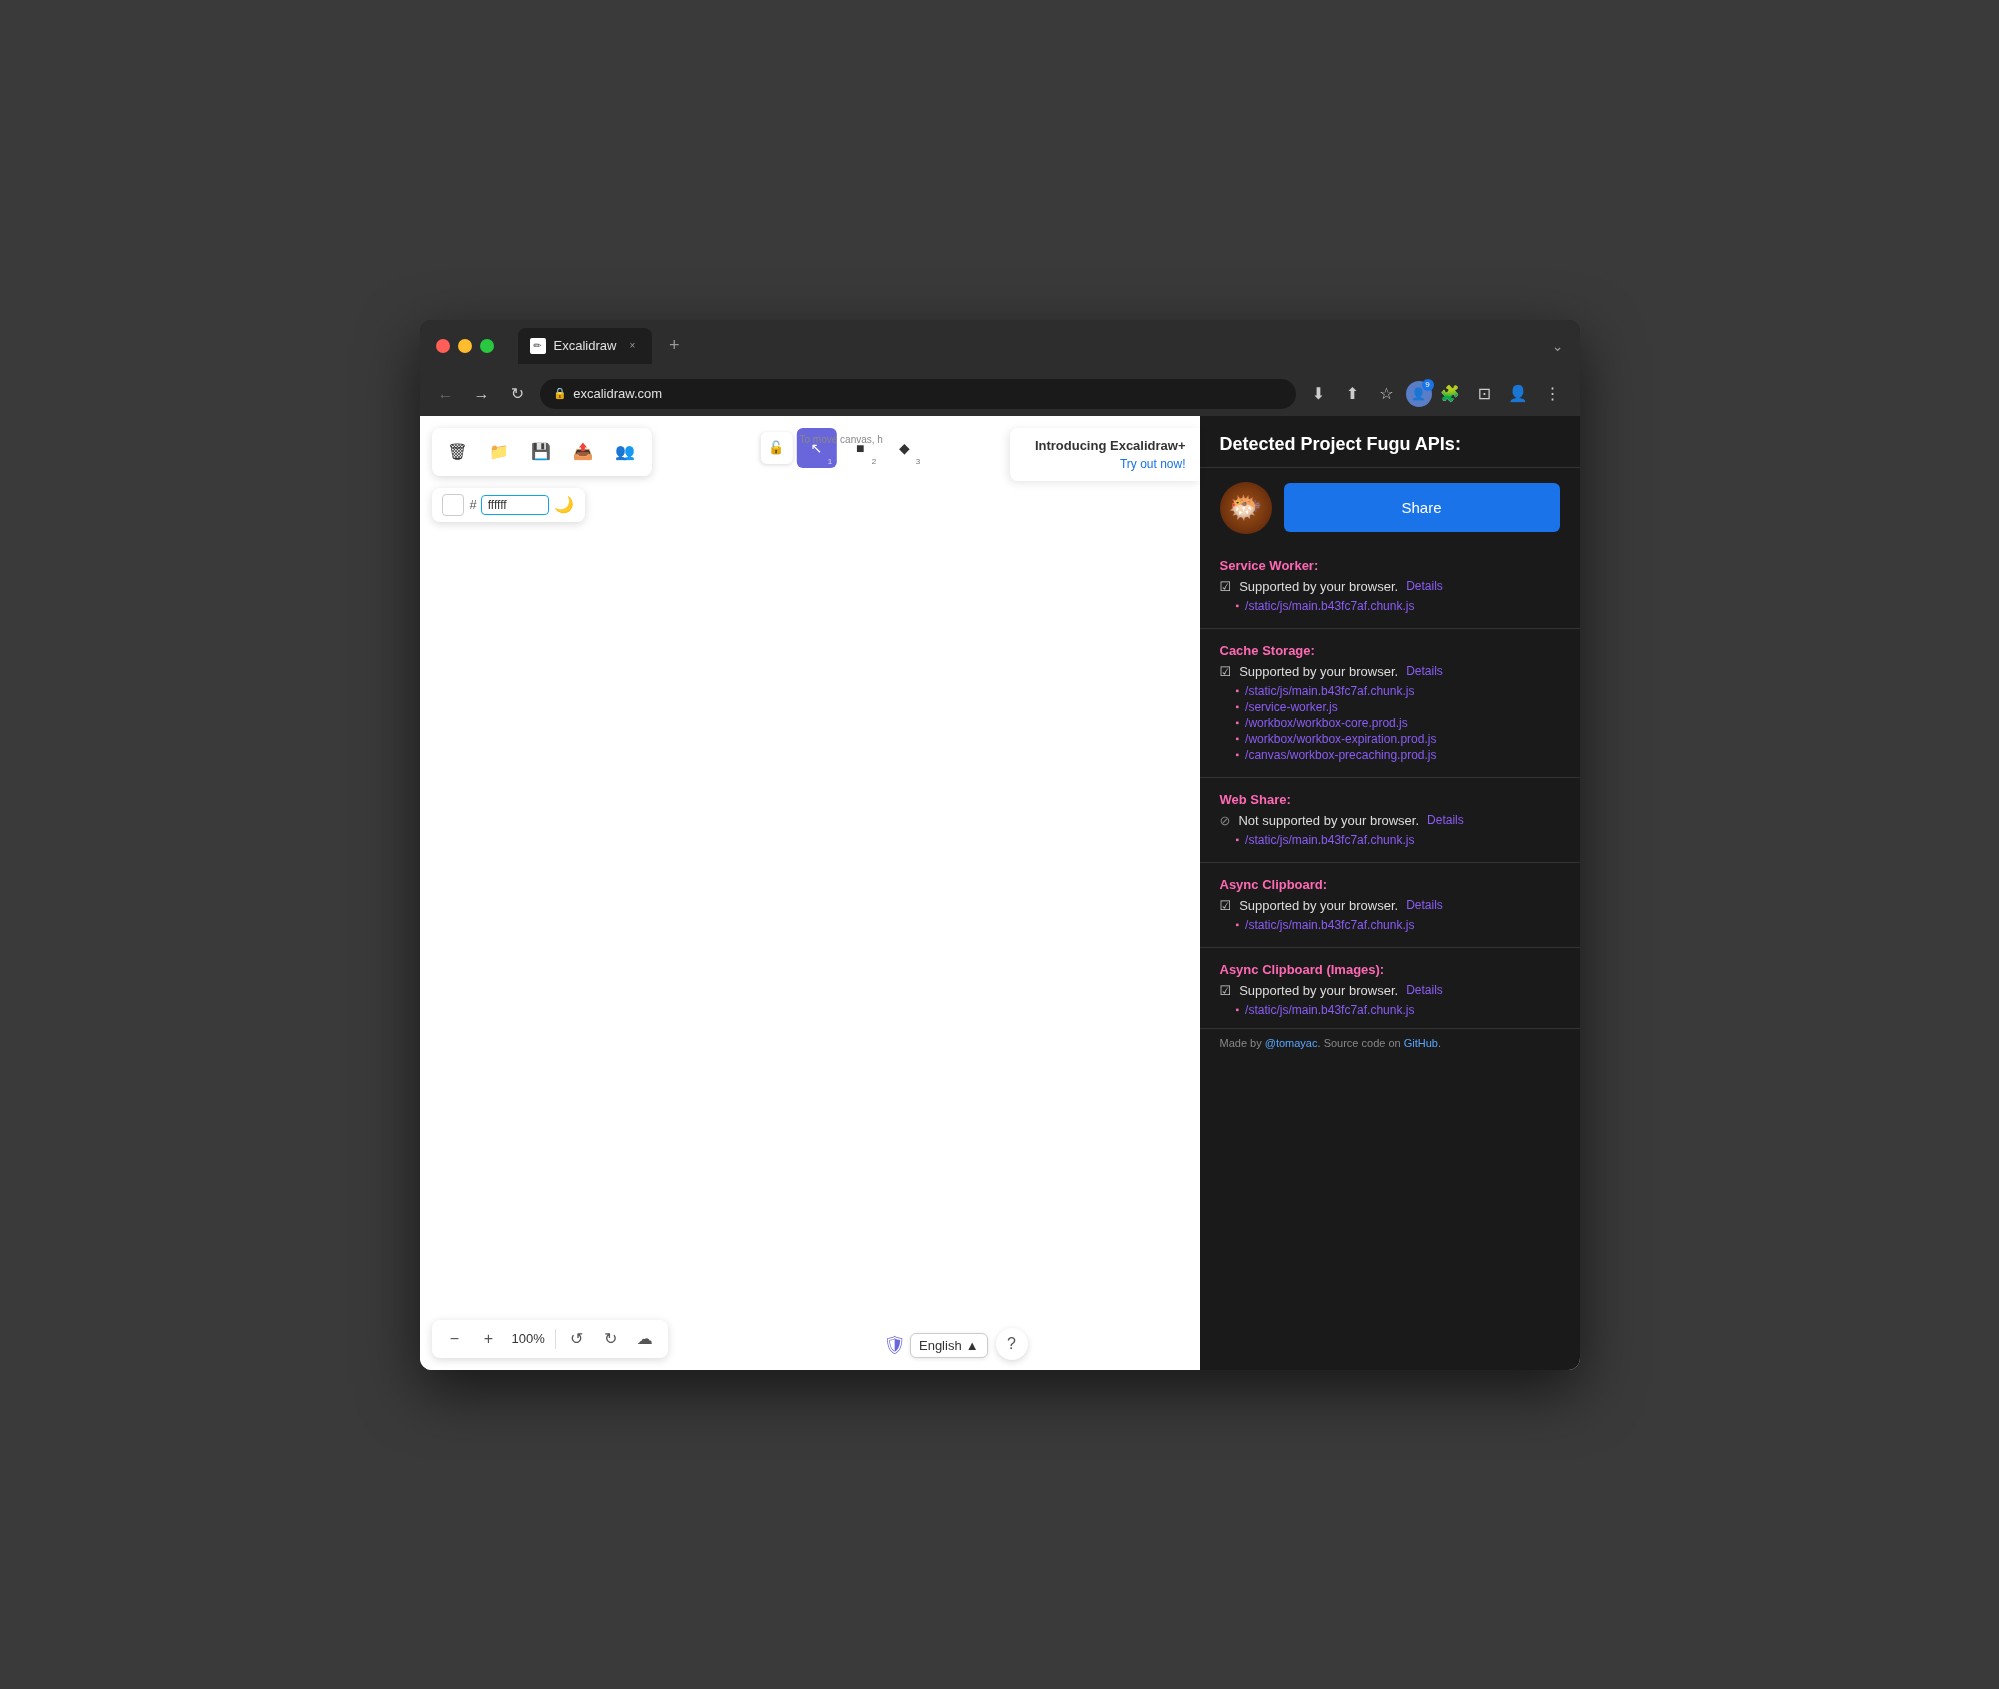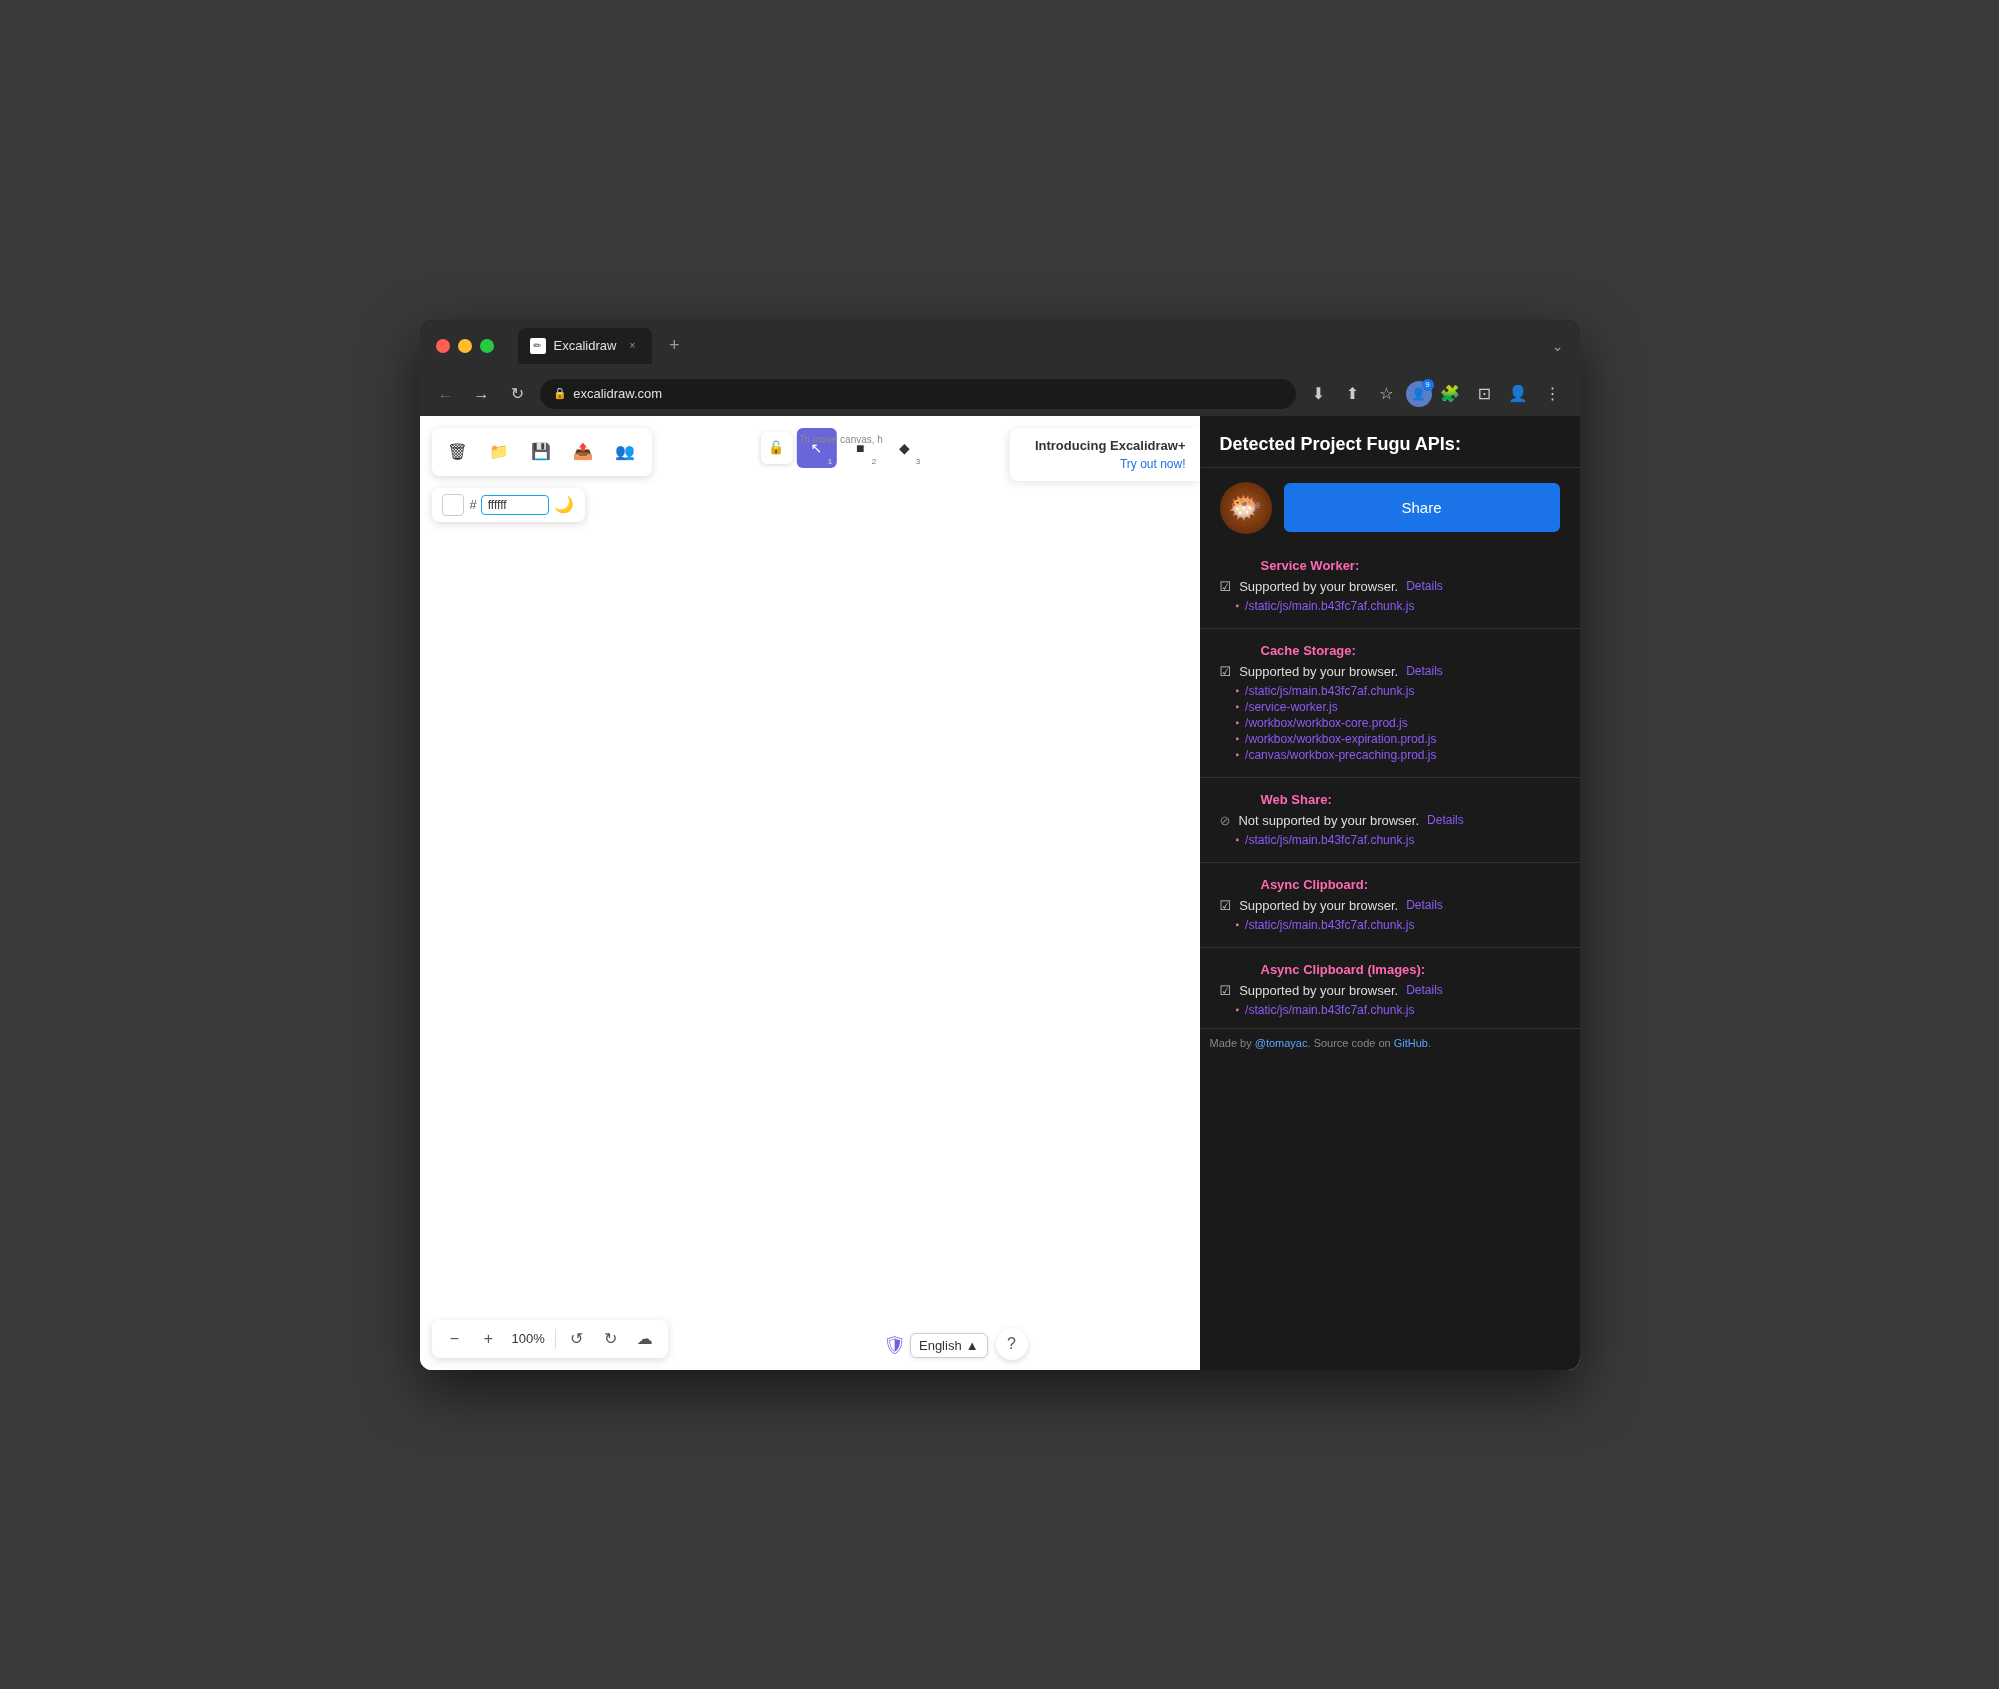--- a/index.html
+++ b/index.html
@@ -378,21 +378,20 @@
     }
 
     .fugu-section {
       padding: 10px 20px;
     }
     .fugu-section-title {
       color: #ff69b4;
       font-weight: 600;
       font-size: 13px;
       margin-bottom: 6px;
-      margin-left: 41px;
     }
     .fugu-status-row {
       display: flex;
       align-items: center;
       gap: 8px;
       margin-bottom: 4px;
       font-size: 13px;
       color: #ddd;
     }
     .check-icon { font-size: 13px; color: #ccc; }
@@ -414,21 +413,21 @@
       flex-shrink: 0;
     }
     .fugu-divider {
       height: 1px;
       background: #333;
       margin: 4px 0;
     }
 
     
     .fugu-footer {
-      padding: 8px 10px 12px;
+      padding: 8px 20px 12px;
       font-size: 11px;
       color: #888;
       border-top: 1px solid #333;
     }
     .fugu-footer a {
       color: #58a6ff;
       text-decoration: none;
     }
 
     

